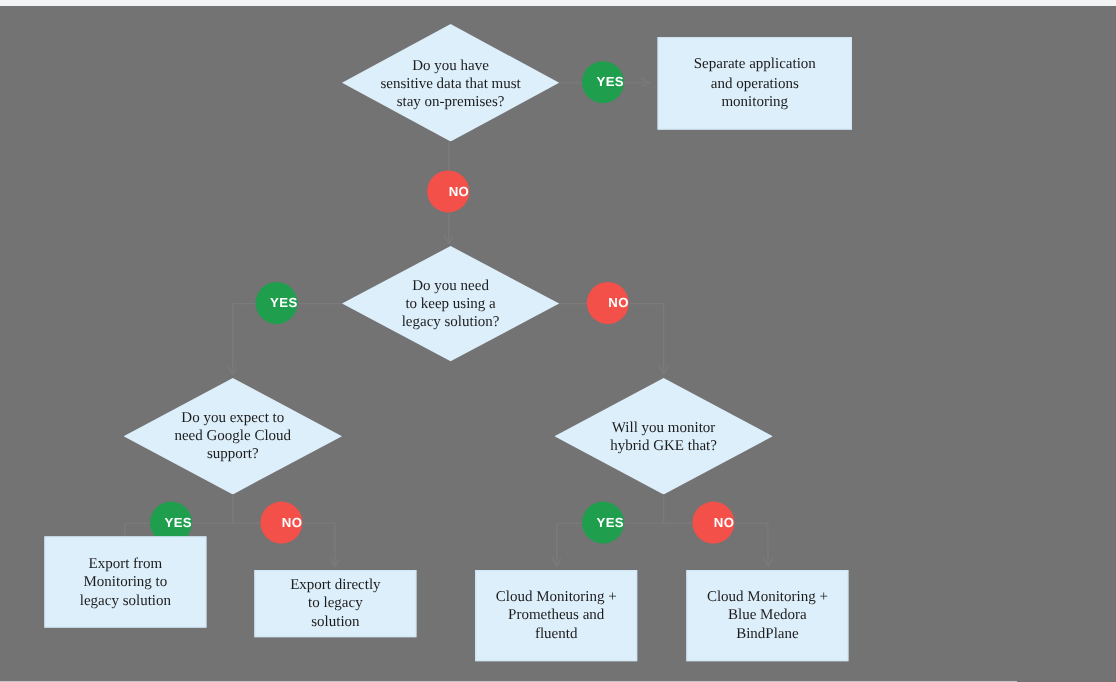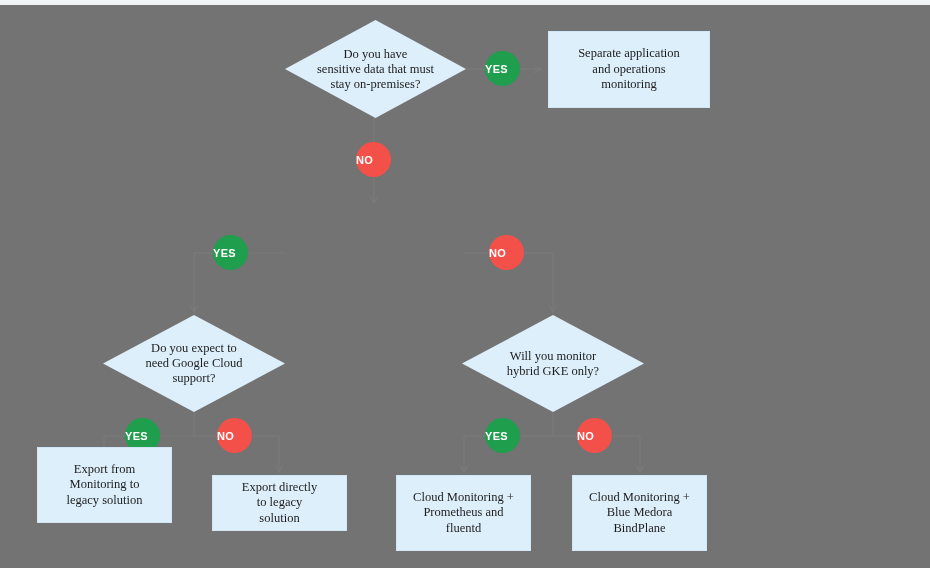--- a/index.html
+++ b/index.html
@@ -67,21 +67,21 @@
     width: 88%;
     white-space: pre-line;
   }
   
   .pill {
     width: 35px;
     height: 35px;
     border-radius: 50%;
     display: flex;
     align-items: center;
-    justify-content: flex-start;
+    justify-content: flex-end;
     font-family: "Liberation Sans", sans-serif;
     font-size: 11px;
     font-weight: bold;
     color: #ffffff;
     letter-spacing: 0.3px;
   }
   .pill.yes { background: #1f9e4e; }
   .pill.no  { background: #f4504a; }
 </style>
 </head>
@@ -148,38 +148,43 @@
   <div class="node rect" style="left:516px; top:31px; width:162px; height:77px;margin-left:32px;">
     <div class="label">Separate application
 and operations
 monitoring</div>
   </div>
 
   <div class="node pill no" style="left:356px; top:142px;">
     <span>NO</span>
   </div>
 
+  <div class="node diamond" style="left:285px; top:205px; width:181px; height:96px;">
+    <div class="label">Do you need
+to keep using a
+legacy solution?</div>
+  </div>
 
   <div class="node pill yes" style="left:213px; top:235px;">
     <span>YES</span>
   </div>
 
   <div class="node pill no" style="left:489px; top:235px;">
     <span>NO</span>
   </div>
 
   <div class="node diamond" style="left:103px; top:315px; width:182px; height:97px;">
     <div class="label">Do you expect to
 need Google Cloud
 support?</div>
   </div>
 
   <div class="node diamond" style="left:462px; top:315px; width:182px; height:97px;">
     <div class="label">Will you monitor
-hybrid GKE only?</div>
+hybrid GKE that?</div>
   </div>
 
   <div class="node pill yes" style="left:125px; top:418px;">
     <span>YES</span>
   </div>
   <div class="node pill no" style="left:217px; top:418px;">
     <span>NO</span>
   </div>
 
   <div class="node pill yes" style="left:485px; top:418px;">

